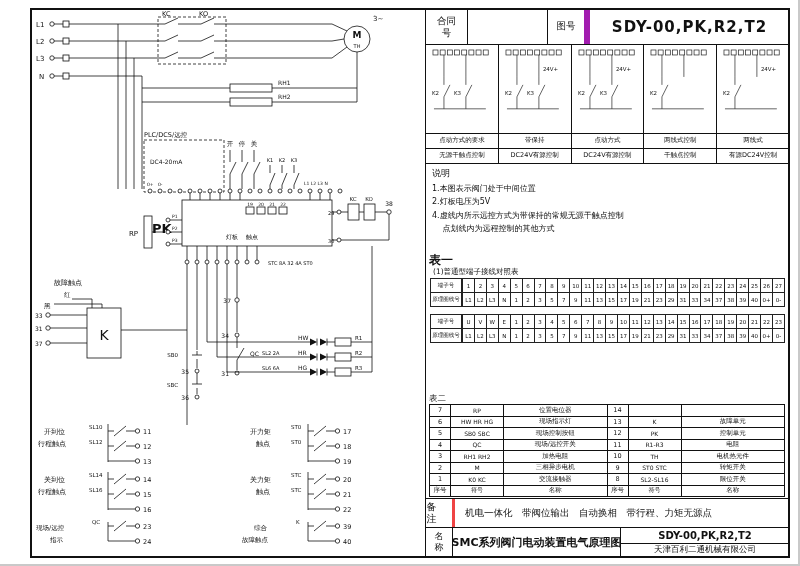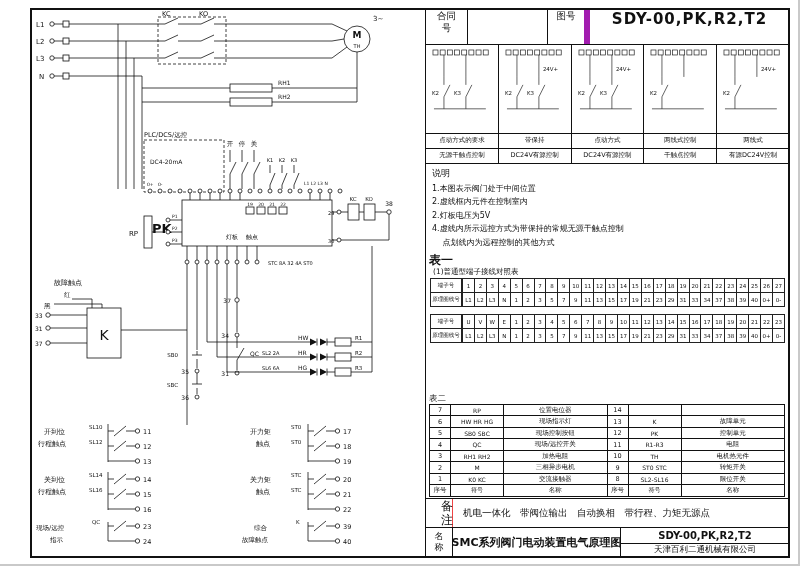--- a/index.html
+++ b/index.html
@@ -10,21 +10,21 @@
   .schem-area{position:absolute;left:0;top:0;width:395px;height:546px;}
   svg.schem{width:395px;height:546px;display:block;}
   .schem line,.schem rect,.schem circle,.schem polyline{stroke:#111;fill:none;stroke-width:0.8;}
   .schem circle{fill:#fff;}
   .schem polygon{fill:#111;stroke:none;}
   .schem text{fill:#111;}
   .schem .dash{stroke-dasharray:3 2;}
   
   .right-panel{position:absolute;left:393px;top:0;width:363px;height:546px;border-left:1.4px solid #111;display:flex;flex-direction:column;}
   .title-row{height:34px;display:flex;border-bottom:1px solid #111;}
-  .title-row .cell{display:flex;align-items:flex-start;justify-content:center;box-sizing:border-box;}
+  .title-row .cell{display:flex;align-items:center;justify-content:center;box-sizing:border-box;}
   .contract-label{width:42px;border-right:1px solid #111;font-size:9.5px;text-align:center;}
   .contract-label span{display:inline-block;width:20px;line-height:1.25;}
   .contract-value{width:80px;border-right:1px solid #111;}
   .fig-label{width:42px;border-right:6px solid #a21caf;font-size:9.5px;}
   .fig-value{flex:1;font-size:15px;font-weight:bold;letter-spacing:1px;}
   .modes-row{height:118px;display:flex;border-bottom:1px solid #111;}
   .mode-col{flex:1;display:flex;flex-direction:column;border-right:1px solid #111;min-width:0;}
   .mode-col:last-child{border-right:none;}
   .mode-diagram{flex:1;overflow:hidden;}
   .msvg{width:100%;height:100%;}
@@ -49,21 +49,21 @@
   .t2-label{font-size:8.5px;height:12px;line-height:12px;}
   .comp-table{display:flex;border:1px solid #111;height:93px;box-sizing:border-box;}
   .comp-half{flex:1;display:flex;flex-direction:column;min-width:0;}
   .comp-half:first-child{border-right:1px solid #111;}
   .crow{display:flex;flex:1;border-bottom:1px solid #111;min-height:0;}
   .comp-half .crow:last-child{border-bottom:none;}
   .cno{width:20px;border-right:1px solid #111;font-size:6.5px;display:flex;align-items:center;justify-content:center;}
   .csym{width:52px;border-right:1px solid #111;font-size:6px;display:flex;align-items:center;justify-content:center;white-space:nowrap;overflow:hidden;}
   .cname{flex:1;font-size:6.5px;display:flex;align-items:center;justify-content:center;white-space:nowrap;overflow:hidden;}
   .remark-row{height:28px;display:flex;border-top:1px solid #111;}
-  .rem-label{width:26px;border-right:1px solid #ef4444;display:flex;align-items:center;justify-content:flex-end;font-size:12px;text-align:center;}
+  .rem-label{width:26px;border-right:3px solid #ef4444;display:flex;align-items:center;justify-content:flex-start;font-size:10px;text-align:center;}
   .rem-label span{display:inline-block;width:11px;line-height:1.2;}
   .rem-text{flex:1;display:flex;align-items:center;padding-left:10px;font-size:9.5px;white-space:nowrap;overflow:hidden;}
   .name-row{flex:1;display:flex;border-top:1px solid #111;}
   .nm-label{width:26px;border-right:1px solid #111;display:flex;align-items:center;justify-content:center;font-size:9px;text-align:center;}
   .nm-label span{display:inline-block;width:11px;line-height:1.2;}
   .nm-title{flex:1;border-right:1px solid #111;display:flex;align-items:center;justify-content:center;font-size:11px;font-weight:bold;white-space:nowrap;overflow:hidden;}
   .nm-right{width:168px;display:flex;flex-direction:column;}
   .nm-no{height:15px;border-bottom:1px solid #111;display:flex;align-items:center;justify-content:center;font-size:10px;font-weight:bold;}
   .nm-co{flex:1;display:flex;align-items:center;justify-content:center;font-size:8.5px;white-space:nowrap;}
 </style>
@@ -624,21 +624,20 @@
               </svg></div>
         <div class="mode-cap">两线式</div>
         <div class="mode-cap">有源DC24V控制</div>
       </div>
     </div>
 
     <div class="notes">
       <div class="notes-heading">说明</div>
       <div>
             <div class="note-line">1.本图表示阀门处于中间位置</div>
-            <div class="note-line">2.虚线框内元件在控制室内</div>
             <div class="note-line">2.灯板电压为5V</div>
             <div class="note-line">4.虚线内所示远控方式为带保持的常规无源干触点控制</div>
             <div class="note-line">　 点划线内为远程控制的其他方式</div>
           </div>
     </div>
 
     <div class="table1-block">
       <div class="t1-label">表一</div>
       <div class="t1-sub">(1)普通型端子接线对照表</div>
       <div class="strip">

